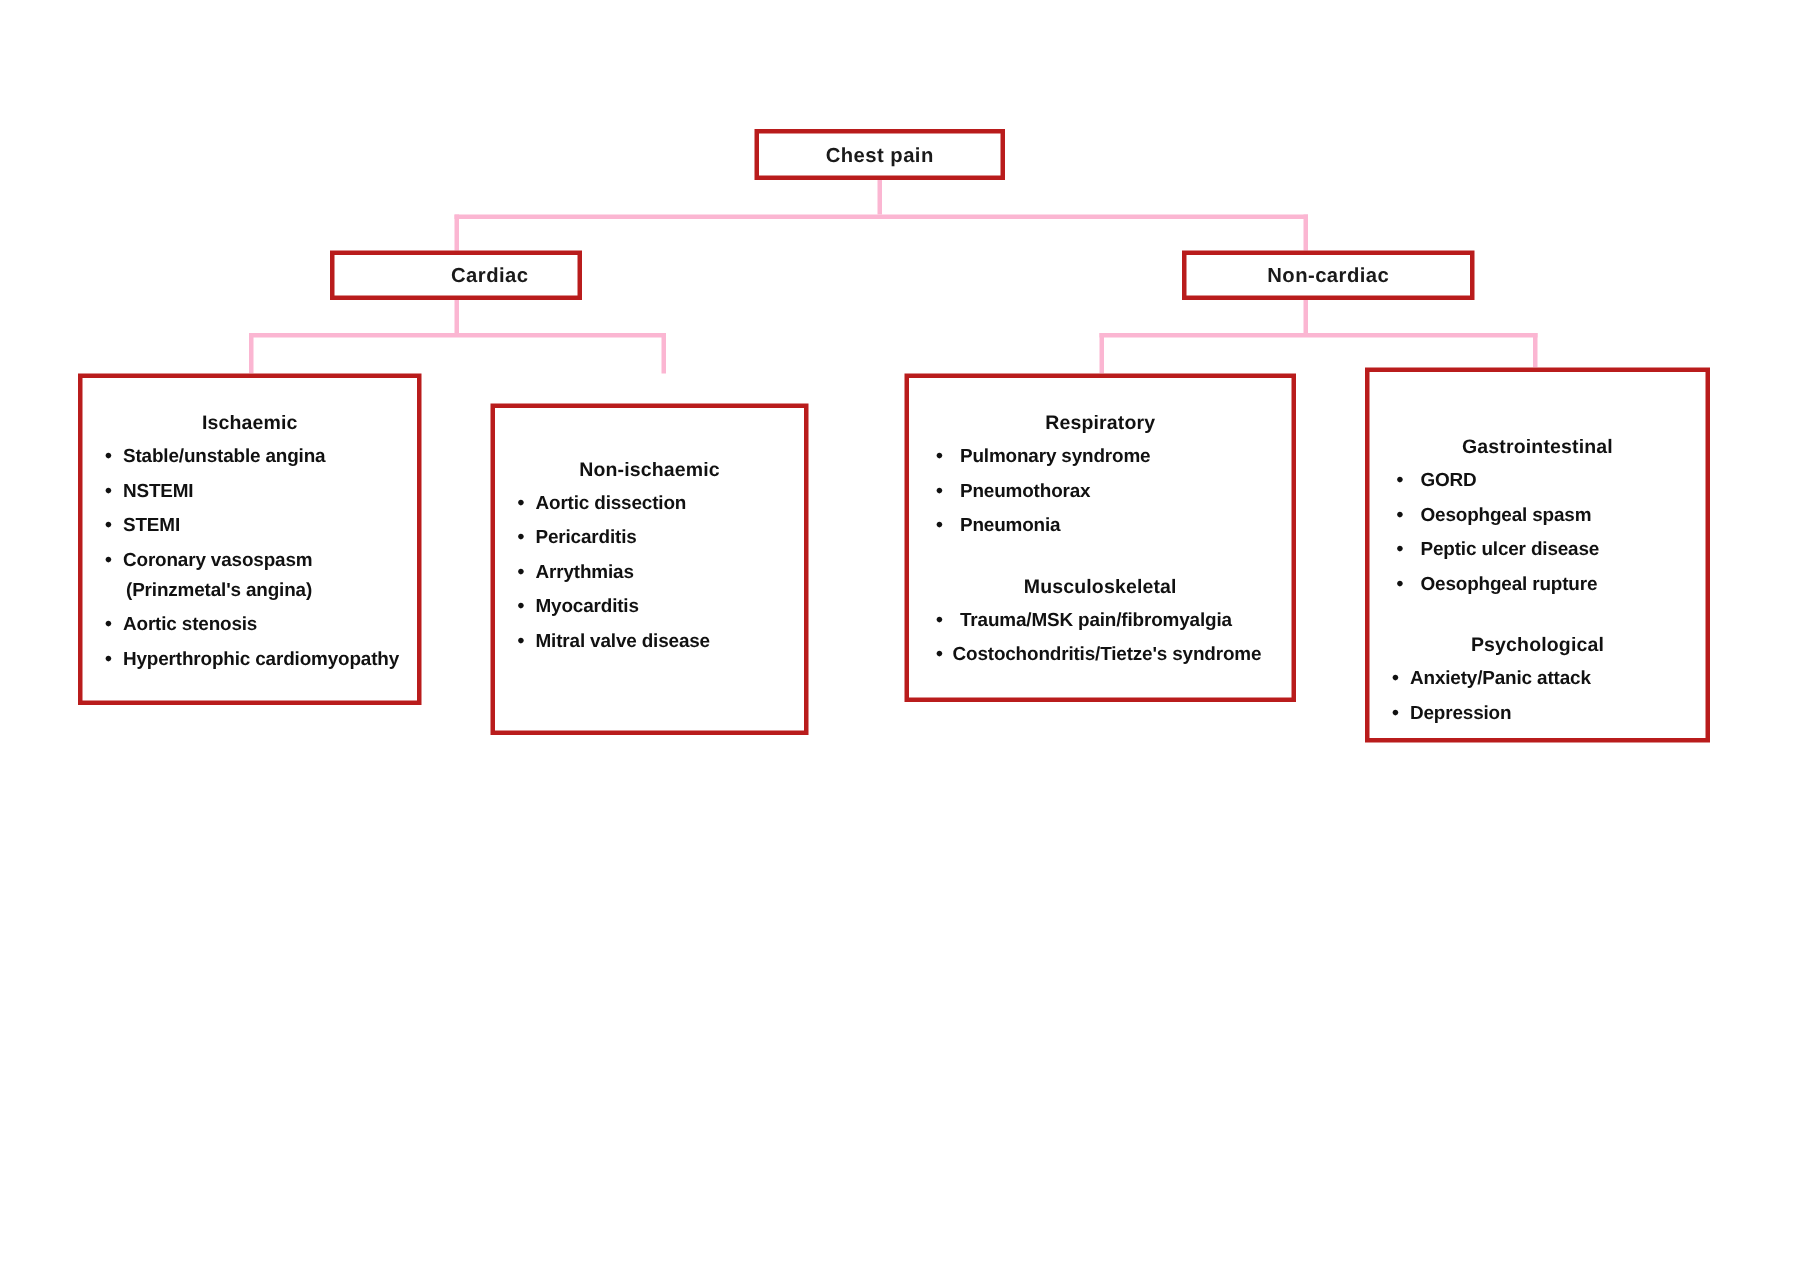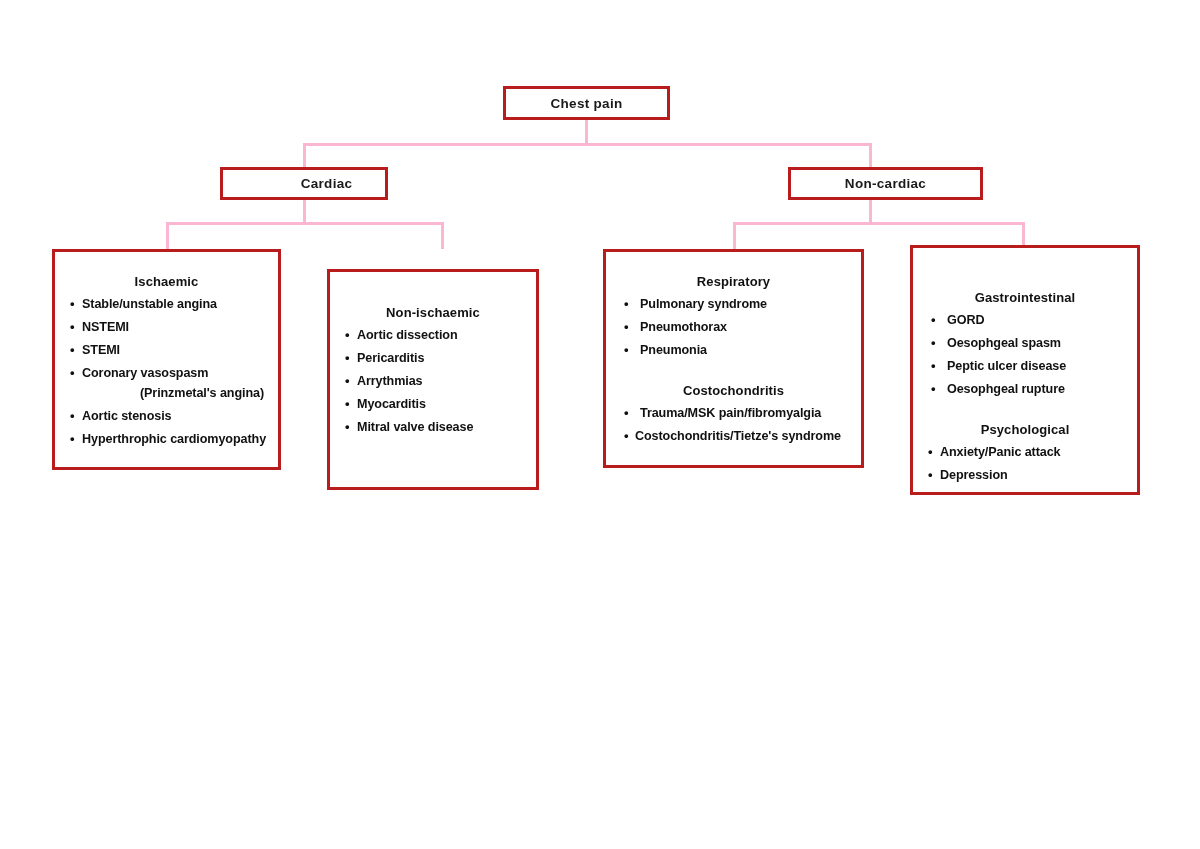--- a/index.html
+++ b/index.html
@@ -94,21 +94,20 @@
     padding-left: 15px;
   }
   ul.items li.noBullet::before {
     content: "";
   }
   ul.items li.tight {
     margin-bottom: 9px;
   }
   ul.items li.cont {
     margin-top: -2px;
-    text-align: right;
   }
 </style>
 </head>
 <body>
 
 <div id="canvas">
 
   <div class="node node-simple" style="left:503px; top:86px; width:167px; height:34px;">
     <span class="node-title-text">Chest pain</span>
   </div>
@@ -163,21 +162,21 @@
     </ul>
   </div>
 
   <div class="node node-list" style="left:603px; top:249px; width:261px; height:219px;">
     <div class="sec-title">Respiratory</div>
     <ul class="items gap">
       <li>Pulmonary syndrome</li>
       <li>Pneumothorax</li>
       <li>Pneumonia</li>
     </ul>
-    <div class="sec-title spaced">Costochondritis</div>
+    <div class="sec-title spaced">Musculoskeletal</div>
     <ul class="items gap">
       <li>Trauma/MSK pain/fibromyalgia</li>
       <li style="padding-left:15px;">Costochondritis/Tietze's syndrome</li>
     </ul>
   </div>
 
   <div class="node node-list" style="left:910px; top:245px; width:230px; height:250px; padding-top:42px;">
     <div class="sec-title">Gastrointestinal</div>
     <ul class="items gap">
       <li>GORD</li>

